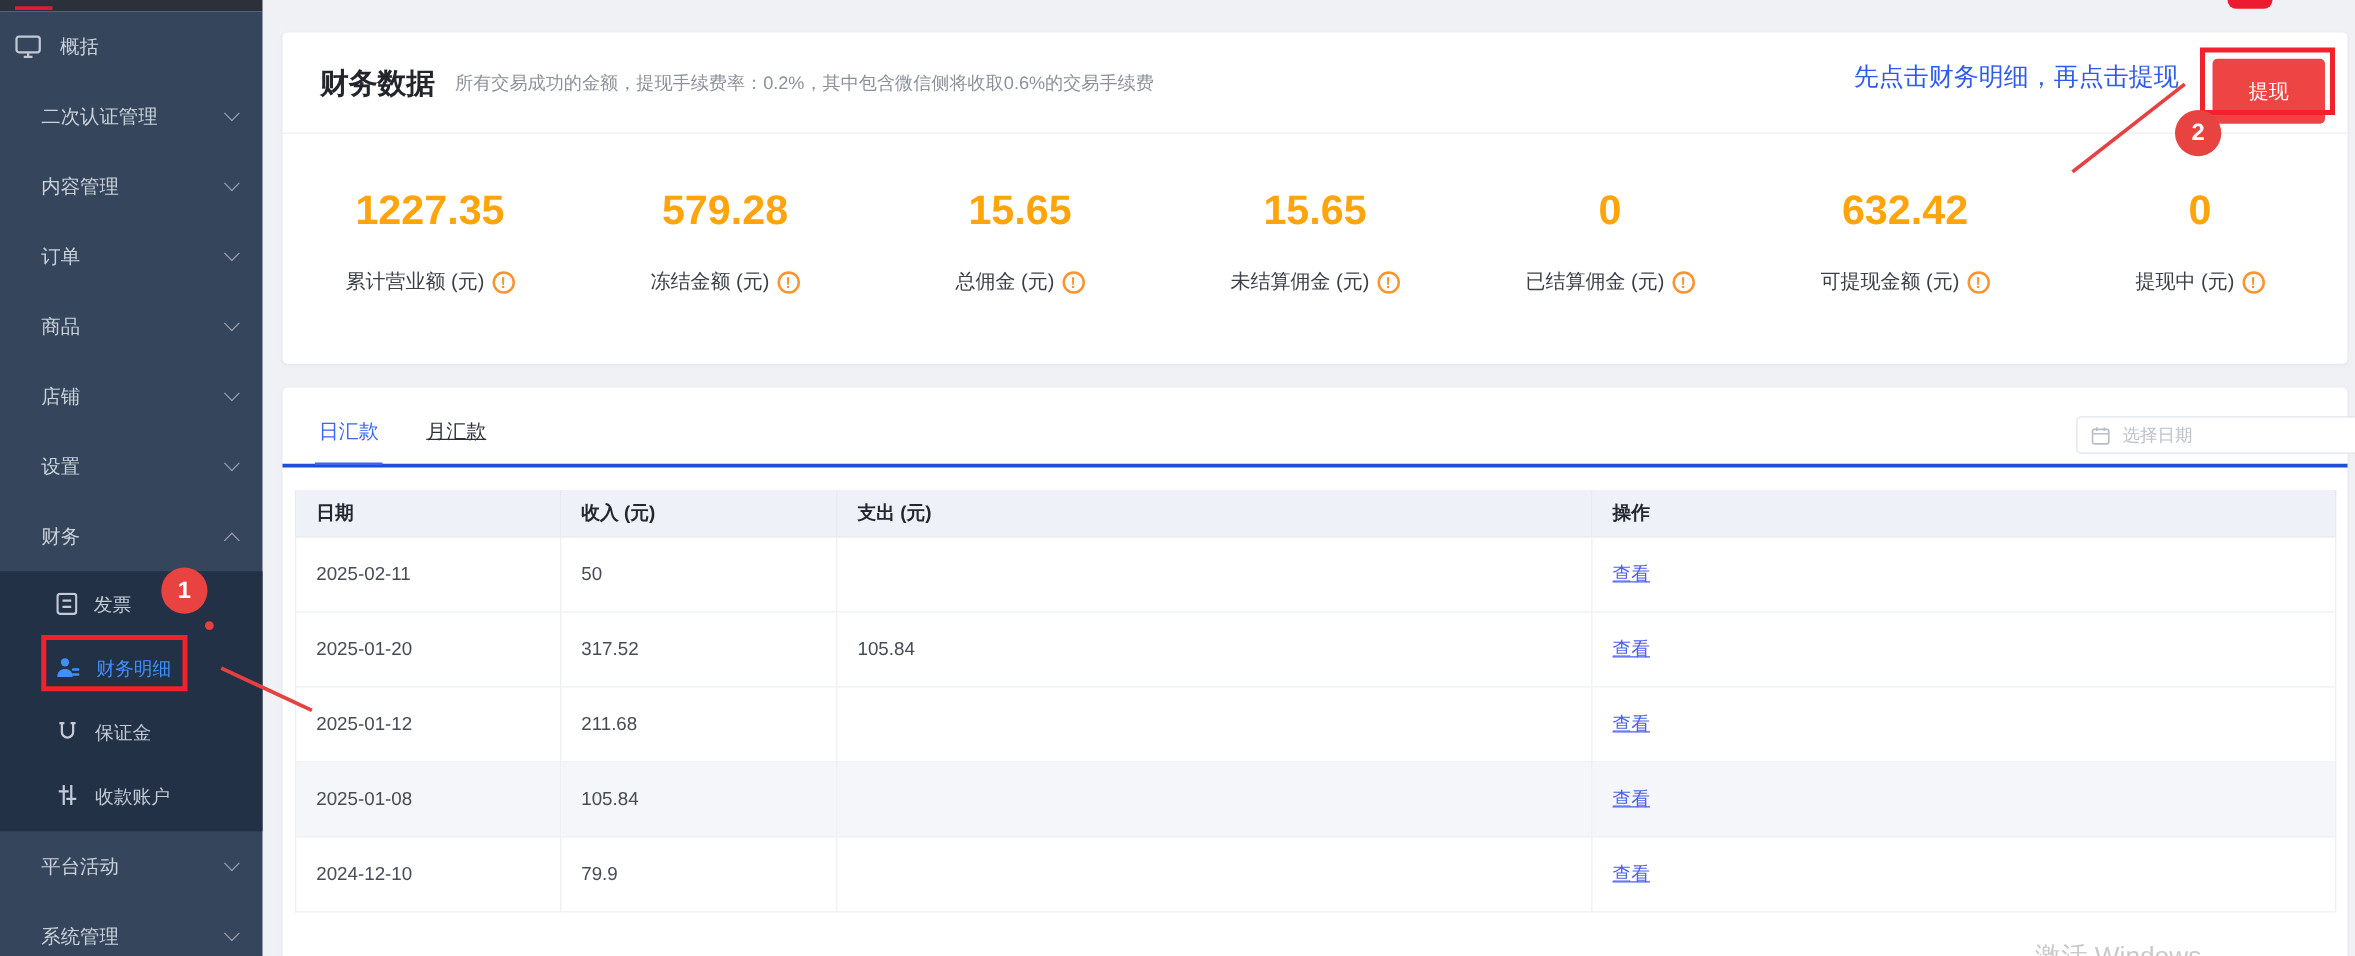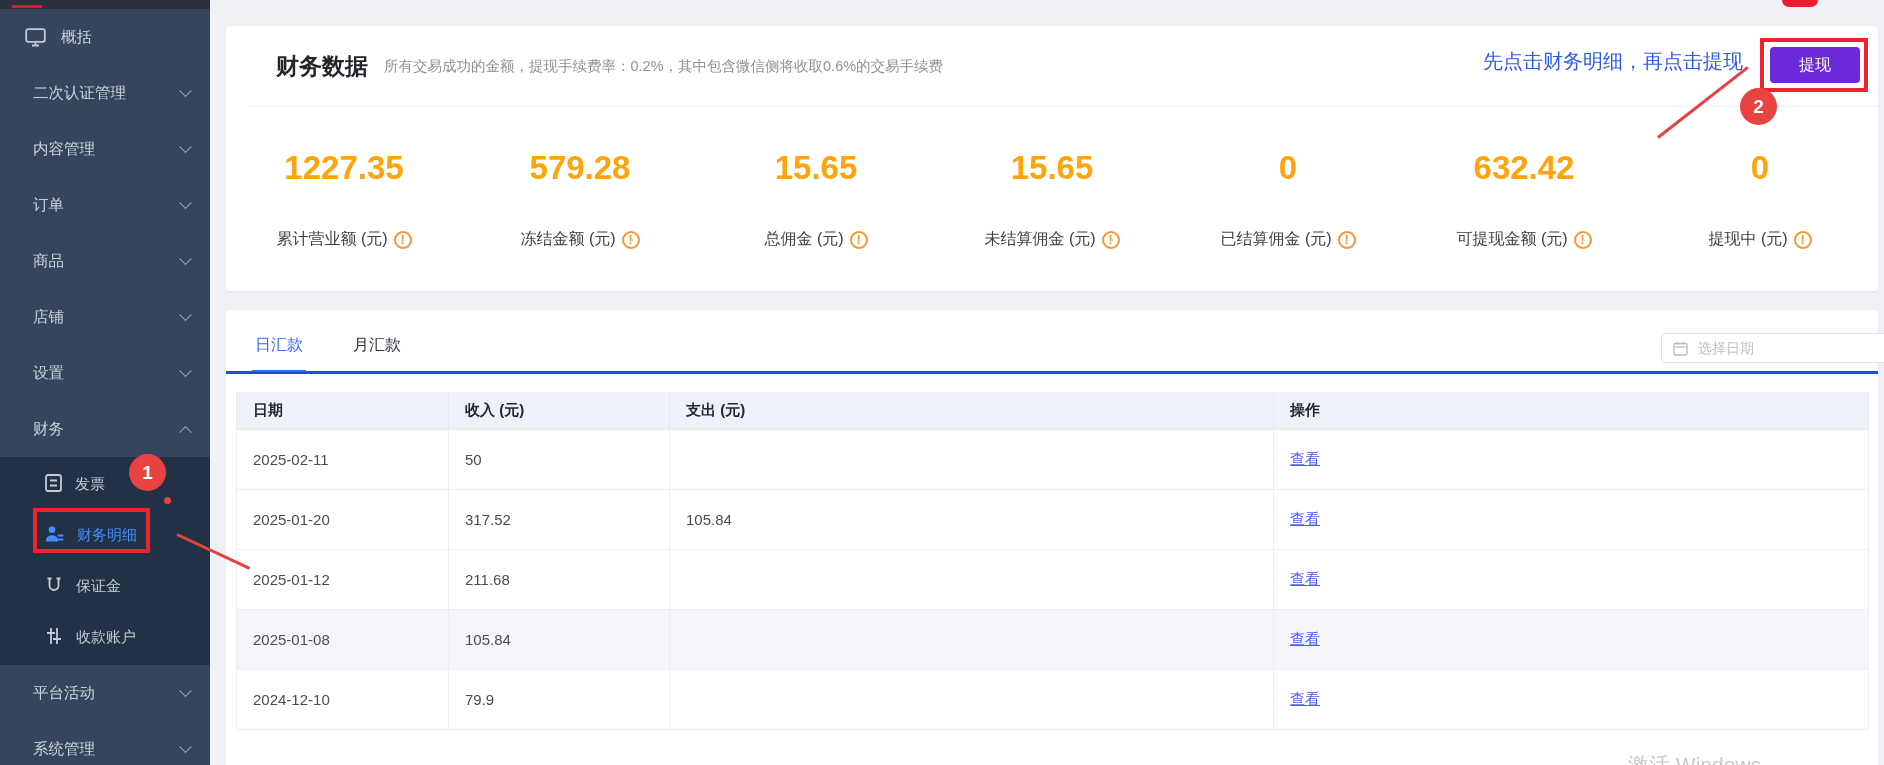--- a/index.html
+++ b/index.html
@@ -10,46 +10,46 @@
   }
   
   .topstrip{position:absolute;left:0;top:0;width:210px;height:9px;background:#2c303a;}
   .topstrip-red{position:absolute;left:12px;top:5px;width:30px;height:3px;background:#e11931;}
   .topright-blob{position:absolute;left:1782px;top:0;width:36px;height:7px;background:#ed1b2f;border-radius:0 0 14px 14px;}
 
   
   .sidebar{position:absolute;left:0;top:9px;width:210px;height:756px;background:#35455c;z-index:2;}
   .side-item{height:56px;display:flex;align-items:center;padding:0 20px 0 33px;color:#ccd2db;font-size:15.5px;cursor:pointer;}
   .side-item .lbl{flex:1;}
-  .side-item.has-icon{padding-left:25px;}
+  .side-item.has-icon{padding-left:12px;}
   .side-item .ic{margin-right:15px;display:flex;align-items:center;}
   .chev{width:8px;height:8px;border-right:1.6px solid #9aa4b2;border-bottom:1.6px solid #9aa4b2;flex:none;}
   .chev.down{transform:rotate(45deg) translate(-2px,-2px);}
   .chev.up{transform:rotate(-135deg) translate(-2px,-2px);}
   .submenu{background:#233146;padding:2px 0;}
   .sub-item{height:51px;display:flex;align-items:center;gap:13px;padding-left:45px;color:#c4cbd6;font-size:15px;cursor:pointer;}
   .sub-item.active{color:#3f8fff;}
 
   
   .card{position:absolute;background:#fff;border-radius:4px;box-shadow:0 1px 3px rgba(20,30,60,.06);}
   .card1{left:226px;top:26px;width:1652px;height:265px;}
-  .card1-header{height:81px;border-bottom:1px solid #eef0f4;display:flex;align-items:center;padding:0 30px;box-sizing:border-box;margin-left:20px;}
+  .card1-header{height:81px;border-bottom:1px solid #eef0f4;display:flex;align-items:center;padding:0 30px;box-sizing:border-box;}
   .card-title{font-size:23px;font-weight:bold;color:#22252b;}
   .card-sub{font-size:14.5px;color:#8b919b;margin-left:16px;}
   .stats{display:flex;padding-top:44px;}
   .stat{flex:1;text-align:center;}
   .stat-value{font-size:33px;font-weight:bold;color:#ffa40a;line-height:34px;}
-  .stat-label{margin-top:44px;font-size:16px;color:#3a3f47;display:flex;align-items:center;justify-content:center;gap:6px;}
+  .stat-label{margin-top:30px;font-size:16px;color:#3a3f47;display:flex;align-items:center;justify-content:center;gap:6px;}
   .info-ic{width:18px;height:18px;border:2px solid #fa9430;border-radius:50%;color:#fa9430;font-weight:bold;font-size:12.5px;line-height:14px;text-align:center;box-sizing:border-box;flex:none;cursor:pointer;}
 
   
   .card2{left:226px;top:310px;width:1652px;height:470px;border-radius:4px 4px 0 0;}
   .tabs-row{height:64px;border-bottom:3px solid #1d4ed8;display:flex;align-items:flex-end;padding:0 26px;position:relative;box-sizing:border-box;}
   .tab{font-size:16px;padding:0 3px 15px;color:#2c313a;cursor:pointer;}
-  .tab + .tab{margin-left:44px;}
+  .tab + .tab{margin-left:32px;text-decoration:underline;}
   .tab.active{color:#3a66f3;border-bottom:2px solid #3a66f3;margin-bottom:-1px;padding-bottom:14px;}
   .datebox{position:absolute;left:1435px;top:23px;width:268px;height:30px;border:1px solid #dfe3ea;border-radius:4px;background:#fff;display:flex;align-items:center;padding-left:11px;box-sizing:border-box;gap:8px;}
   .datebox input{border:none;outline:none;font-size:14px;color:#a21caf;width:170px;font-family:inherit;background:transparent;}
   .datebox input::placeholder{color:#bcc1cb;}
 
   table.fin{border-collapse:collapse;margin:18px 10px 0;width:1632px;table-layout:fixed;}
   table.fin th{height:37px;background:#eef1f7;font-size:15px;font-weight:bold;color:#23272f;text-align:left;padding:0 0 0 16px;border:1px solid #e6e9f0;border-top:none;}
   table.fin td{height:59px;font-size:15px;color:#474c55;padding:0 0 0 16px;border:1px solid #edeff3;vertical-align:middle;background:#fff;}
   table.fin tr.alt td{background:#f4f6f9;}
   td.c-act{vertical-align:top;padding-top:13px;}
@@ -60,21 +60,21 @@
   .rect1{left:33px;top:508px;width:117px;height:45px;}
   .rect2{left:1760px;top:38px;width:108px;height:54px;}
   .red-circle{position:absolute;width:37px;height:37px;border-radius:50%;background:#e84341;color:#fff;display:flex;align-items:center;justify-content:center;font-size:19px;font-weight:bold;z-index:7;}
   .circle1{left:129px;top:454px;}
   .circle2{left:1740px;top:88px;}
   .red-line{position:absolute;height:3px;background:#e64040;z-index:5;}
   .arrow1{left:177px;top:533px;width:80px;transform:rotate(25deg);transform-origin:left center;}
   .arrow2{left:1658px;top:136px;width:114px;transform:rotate(-38deg);transform-origin:left center;}
   .red-dot{position:absolute;left:164px;top:497px;width:7px;height:7px;border-radius:50%;background:#e64040;z-index:5;}
   .hint-text{position:absolute;left:1483px;top:48px;font-size:20px;color:#2e5bea;z-index:6;white-space:nowrap;}
-  .withdraw-btn{position:absolute;left:1770px;top:47px;width:90px;height:36px;background:#6d28d9;border:none;border-radius:4px;color:#fff;font-size:16px;cursor:pointer;z-index:6;font-family:inherit;}
+  .withdraw-btn{position:absolute;left:1770px;top:47px;width:90px;height:52px;background:#ef4444;border:none;border-radius:4px;color:#fff;font-size:16px;cursor:pointer;z-index:6;font-family:inherit;}
   .watermark{position:absolute;left:1628px;top:751px;font-size:21px;color:#c9c9c9;z-index:3;white-space:nowrap;}
 </style>
 </head>
 <body>
 
 <div class="topstrip">
   <div class="topstrip-red"></div>
 </div>
 <div class="topright-blob"></div>
 

